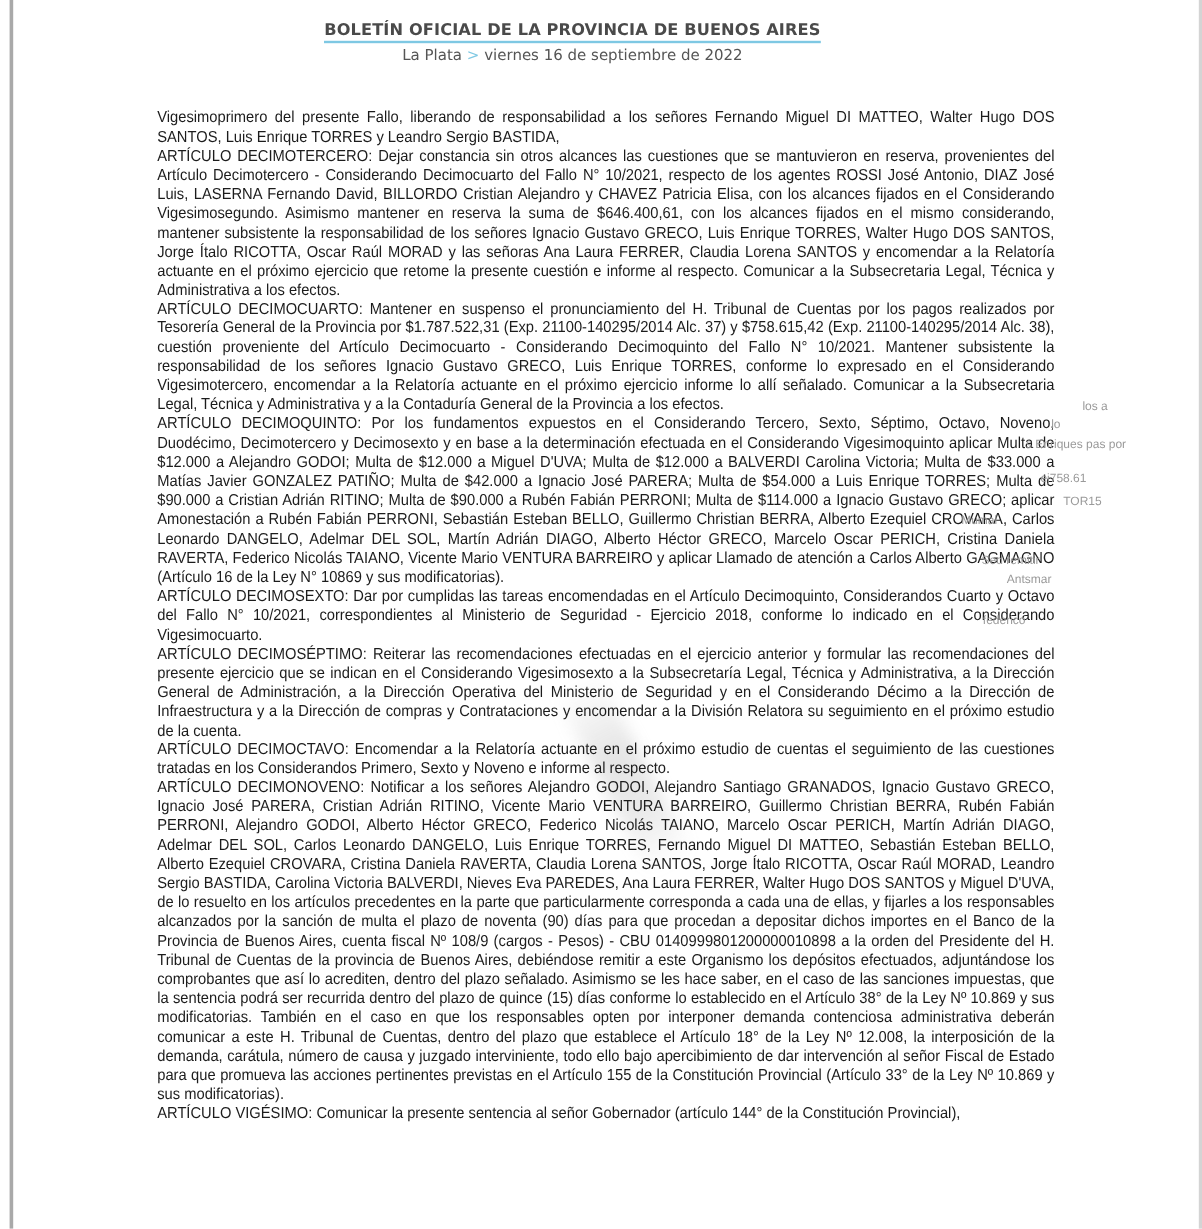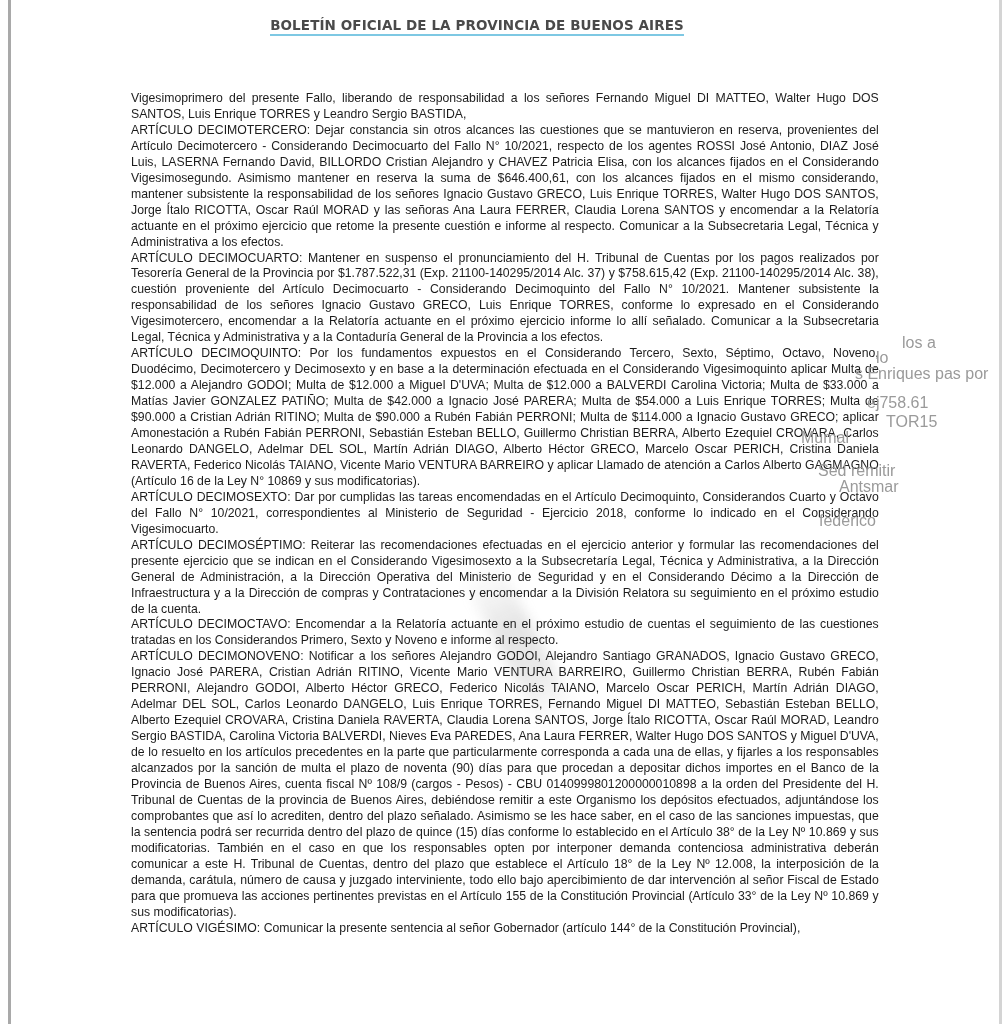--- a/index.html
+++ b/index.html
@@ -36,36 +36,39 @@
     position: absolute; left: 131px; top: 90px; width: 748px;
     font-family: "Liberation Sans", sans-serif;
     font-size: 13.2px; line-height: 15.95px; color: #1c1c1c;
     text-align: justify;
     transform: scaleX(0.93); transform-origin: left top;
     width: 804px;
   }
   .body-text p { margin: 0; }
   .margin-ghost {
     position: absolute; font-family: "Liberation Sans", sans-serif;
-    font-size: 16px; color: #9a9a9a; white-space: nowrap;
+    font-size: 10px; color: #9a9a9a; white-space: nowrap;
   }
   .watermark {
     position: absolute; left: 500px; top: 560px; width: 40px; height: 170px;
     background: linear-gradient(180deg, rgba(160,160,160,0) 0%, rgba(150,150,150,0.25) 40%, rgba(150,150,150,0.2) 70%, rgba(160,160,160,0) 100%);
     transform: rotate(-28deg); filter: blur(6px);
   }
 </style>
 </head>
 <body>
 
 <div class="frame-left"></div>
 <div class="frame-right"></div>
 
 <header class="header">
   <div class="header-title">BOLETÍN OFICIAL DE LA PROVINCIA DE BUENOS AIRES</div>
+  <div class="header-sub">
+    <span>La Plata</span><span class="sep">&gt;</span><span>viernes 16 de septiembre de 2022</span>
+  </div>
 </header>
 
 <div class="watermark"></div>
 
 <main class="body-text">
   <p>Vigesimoprimero del presente Fallo, liberando de responsabilidad a los señores Fernando Miguel DI MATTEO, Walter Hugo DOS SANTOS, Luis Enrique TORRES y Leandro Sergio BASTIDA,</p>
   <p>ARTÍCULO DECIMOTERCERO: Dejar constancia sin otros alcances las cuestiones que se mantuvieron en reserva, provenientes del Artículo Decimotercero - Considerando Decimocuarto del Fallo N° 10/2021, respecto de los agentes ROSSI José Antonio, DIAZ José Luis, LASERNA Fernando David, BILLORDO Cristian Alejandro y CHAVEZ Patricia Elisa, con los alcances fijados en el Considerando Vigesimosegundo. Asimismo mantener en reserva la suma de $646.400,61, con los alcances fijados en el mismo considerando, mantener subsistente la responsabilidad de los señores Ignacio Gustavo GRECO, Luis Enrique TORRES, Walter Hugo DOS SANTOS, Jorge Ítalo RICOTTA, Oscar Raúl MORAD y las señoras Ana Laura FERRER, Claudia Lorena SANTOS y encomendar a la Relatoría actuante en el próximo ejercicio que retome la presente cuestión e informe al respecto. Comunicar a la Subsecretaria Legal, Técnica y Administrativa a los efectos.</p>
   <p>ARTÍCULO DECIMOCUARTO: Mantener en suspenso el pronunciamiento del H. Tribunal de Cuentas por los pagos realizados por Tesorería General de la Provincia por $1.787.522,31 (Exp. 21100-140295/2014 Alc. 37) y $758.615,42 (Exp. 21100-140295/2014 Alc. 38), cuestión proveniente del Artículo Decimocuarto - Considerando Decimoquinto del Fallo N° 10/2021. Mantener subsistente la responsabilidad de los señores Ignacio Gustavo GRECO, Luis Enrique TORRES, conforme lo expresado en el Considerando Vigesimotercero, encomendar a la Relatoría actuante en el próximo ejercicio informe lo allí señalado. Comunicar a la Subsecretaria Legal, Técnica y Administrativa y a la Contaduría General de la Provincia a los efectos.</p>
   <p>ARTÍCULO DECIMOQUINTO: Por los fundamentos expuestos en el Considerando Tercero, Sexto, Séptimo, Octavo, Noveno, Duodécimo, Decimotercero y Decimosexto y en base a la determinación efectuada en el Considerando Vigesimoquinto aplicar Multa de $12.000 a Alejandro GODOI; Multa de $12.000 a Miguel D'UVA; Multa de $12.000 a BALVERDI Carolina Victoria; Multa de $33.000 a Matías Javier GONZALEZ PATIÑO; Multa de $42.000 a Ignacio José PARERA; Multa de $54.000 a Luis Enrique TORRES; Multa de $90.000 a Cristian Adrián RITINO; Multa de $90.000 a Rubén Fabián PERRONI; Multa de $114.000 a Ignacio Gustavo GRECO; aplicar Amonestación a Rubén Fabián PERRONI, Sebastián Esteban BELLO, Guillermo Christian BERRA, Alberto Ezequiel CROVARA, Carlos Leonardo DANGELO, Adelmar DEL SOL, Martín Adrián DIAGO, Alberto Héctor GRECO, Marcelo Oscar PERICH, Cristina Daniela RAVERTA, Federico Nicolás TAIANO, Vicente Mario VENTURA BARREIRO y aplicar Llamado de atención a Carlos Alberto GAGMAGNO (Artículo 16 de la Ley N° 10869 y sus modificatorias).</p>
   <p>ARTÍCULO DECIMOSEXTO: Dar por cumplidas las tareas encomendadas en el Artículo Decimoquinto, Considerandos Cuarto y Octavo del Fallo N° 10/2021, correspondientes al Ministerio de Seguridad - Ejercicio 2018, conforme lo indicado en el Considerando Vigesimocuarto.</p>

